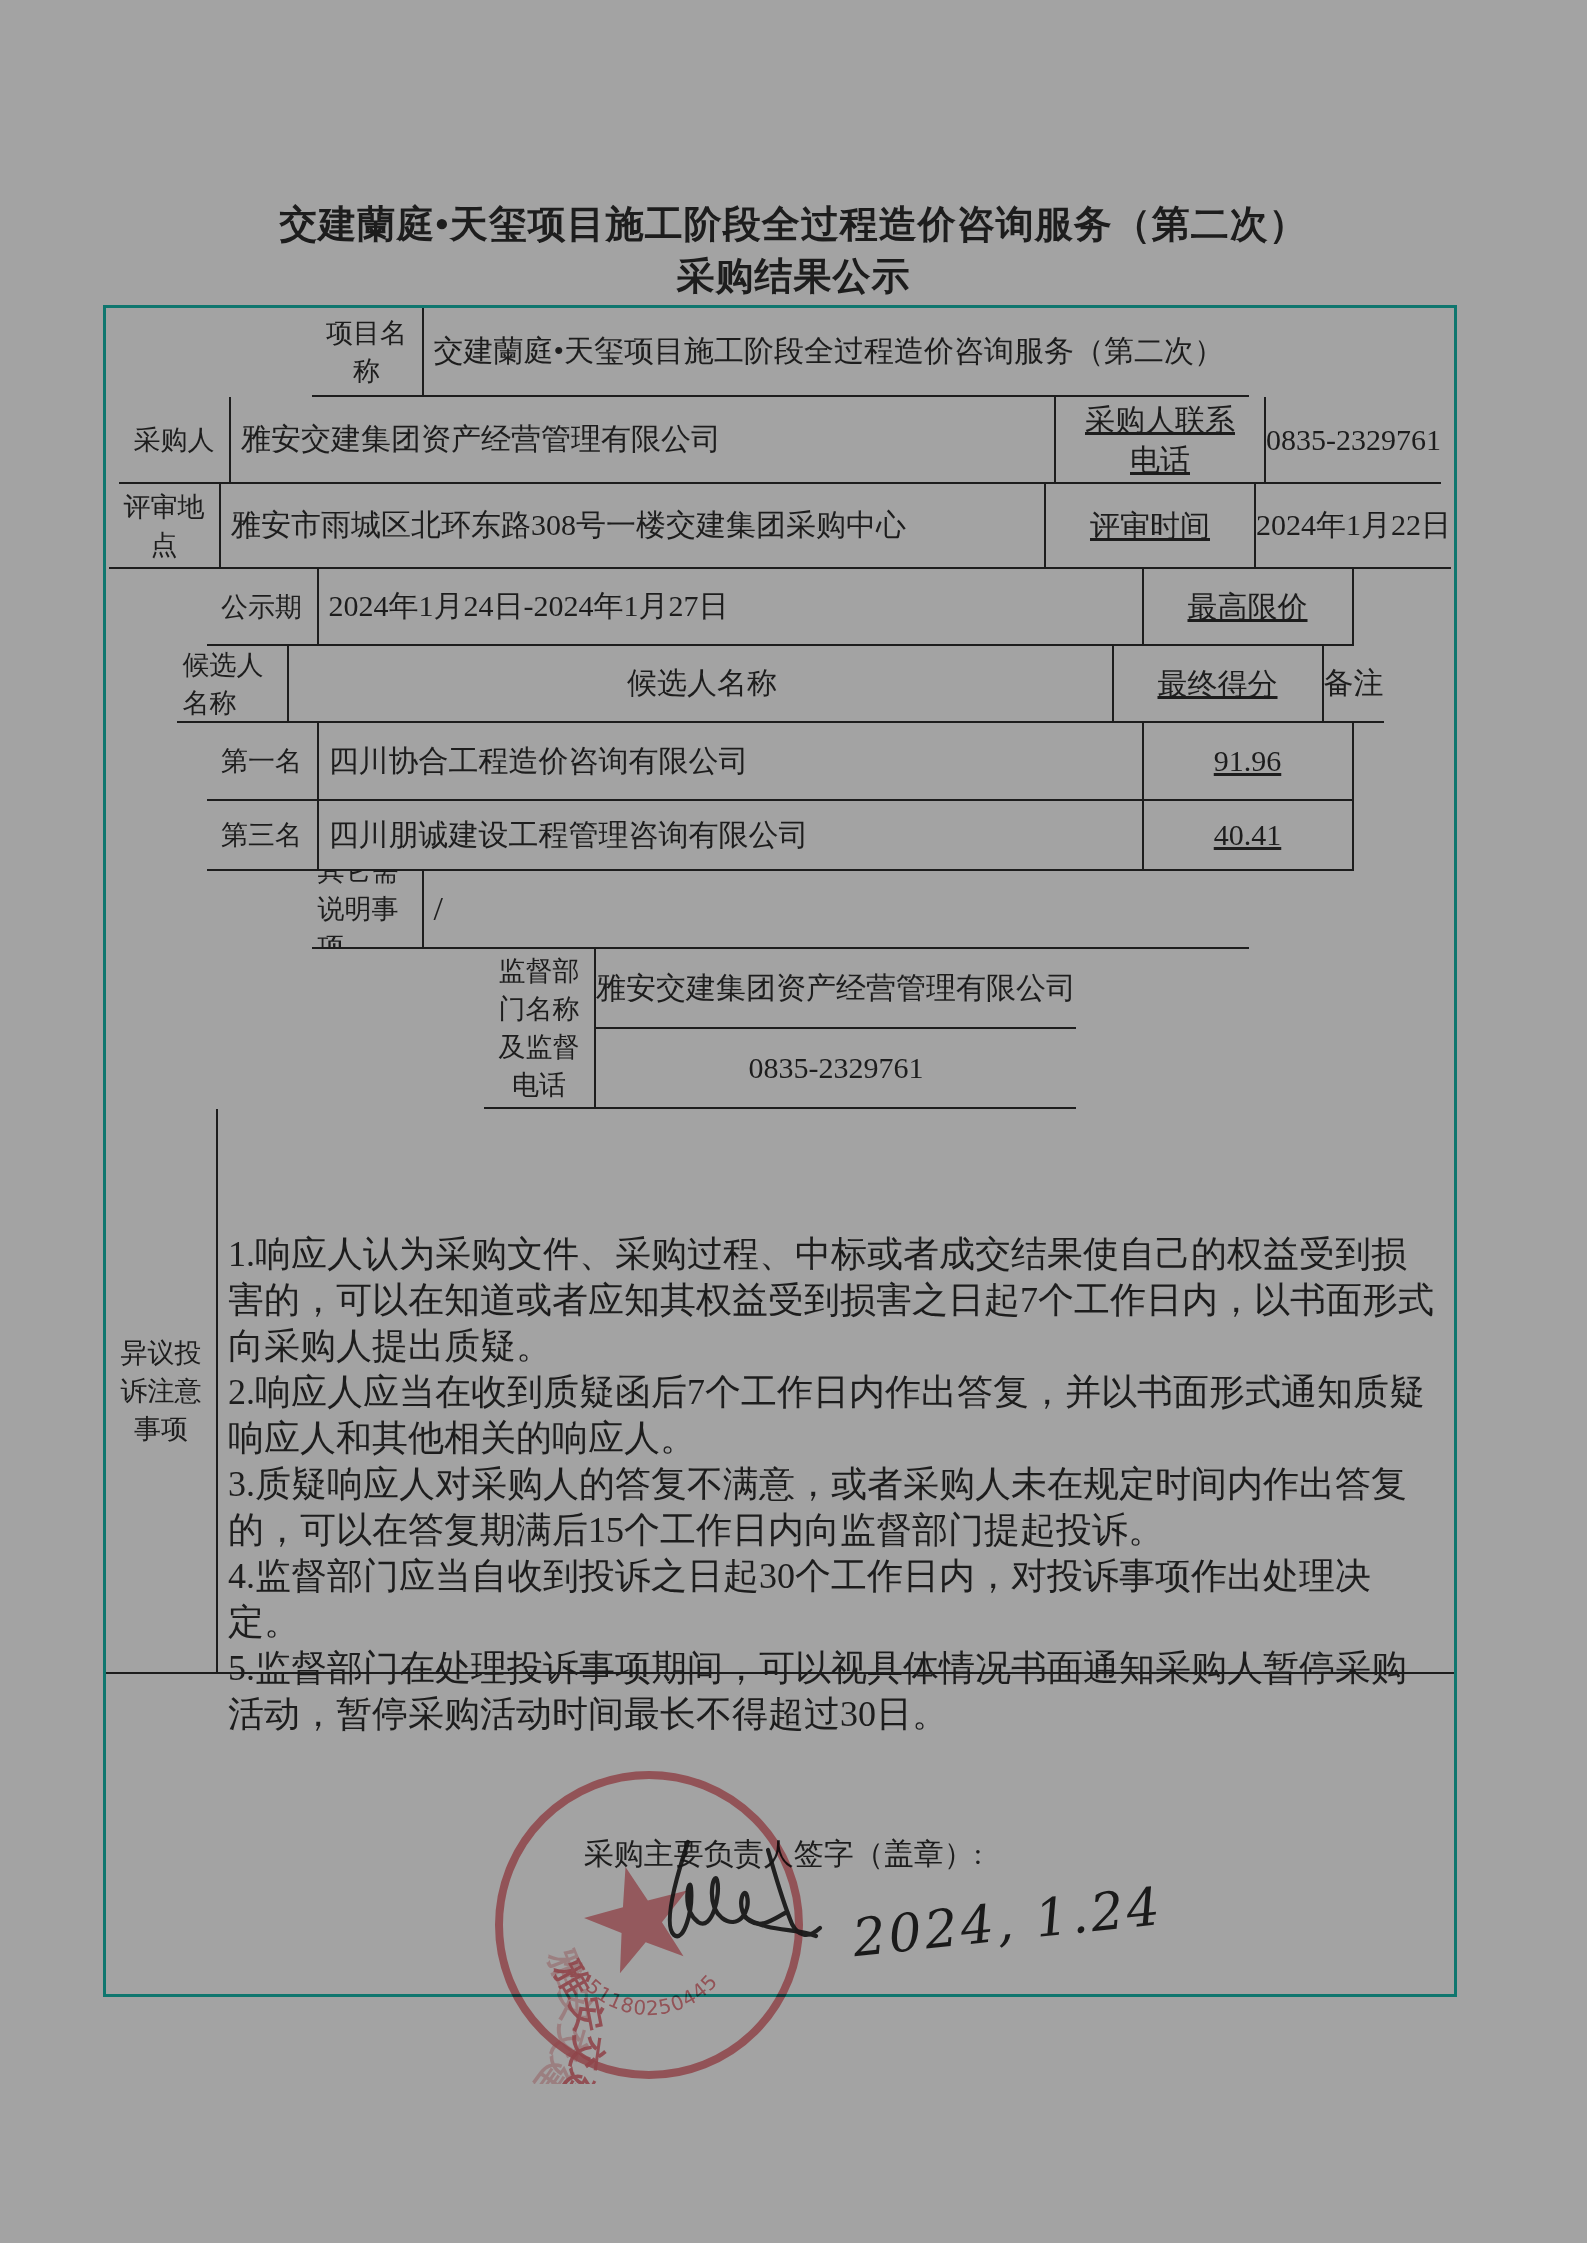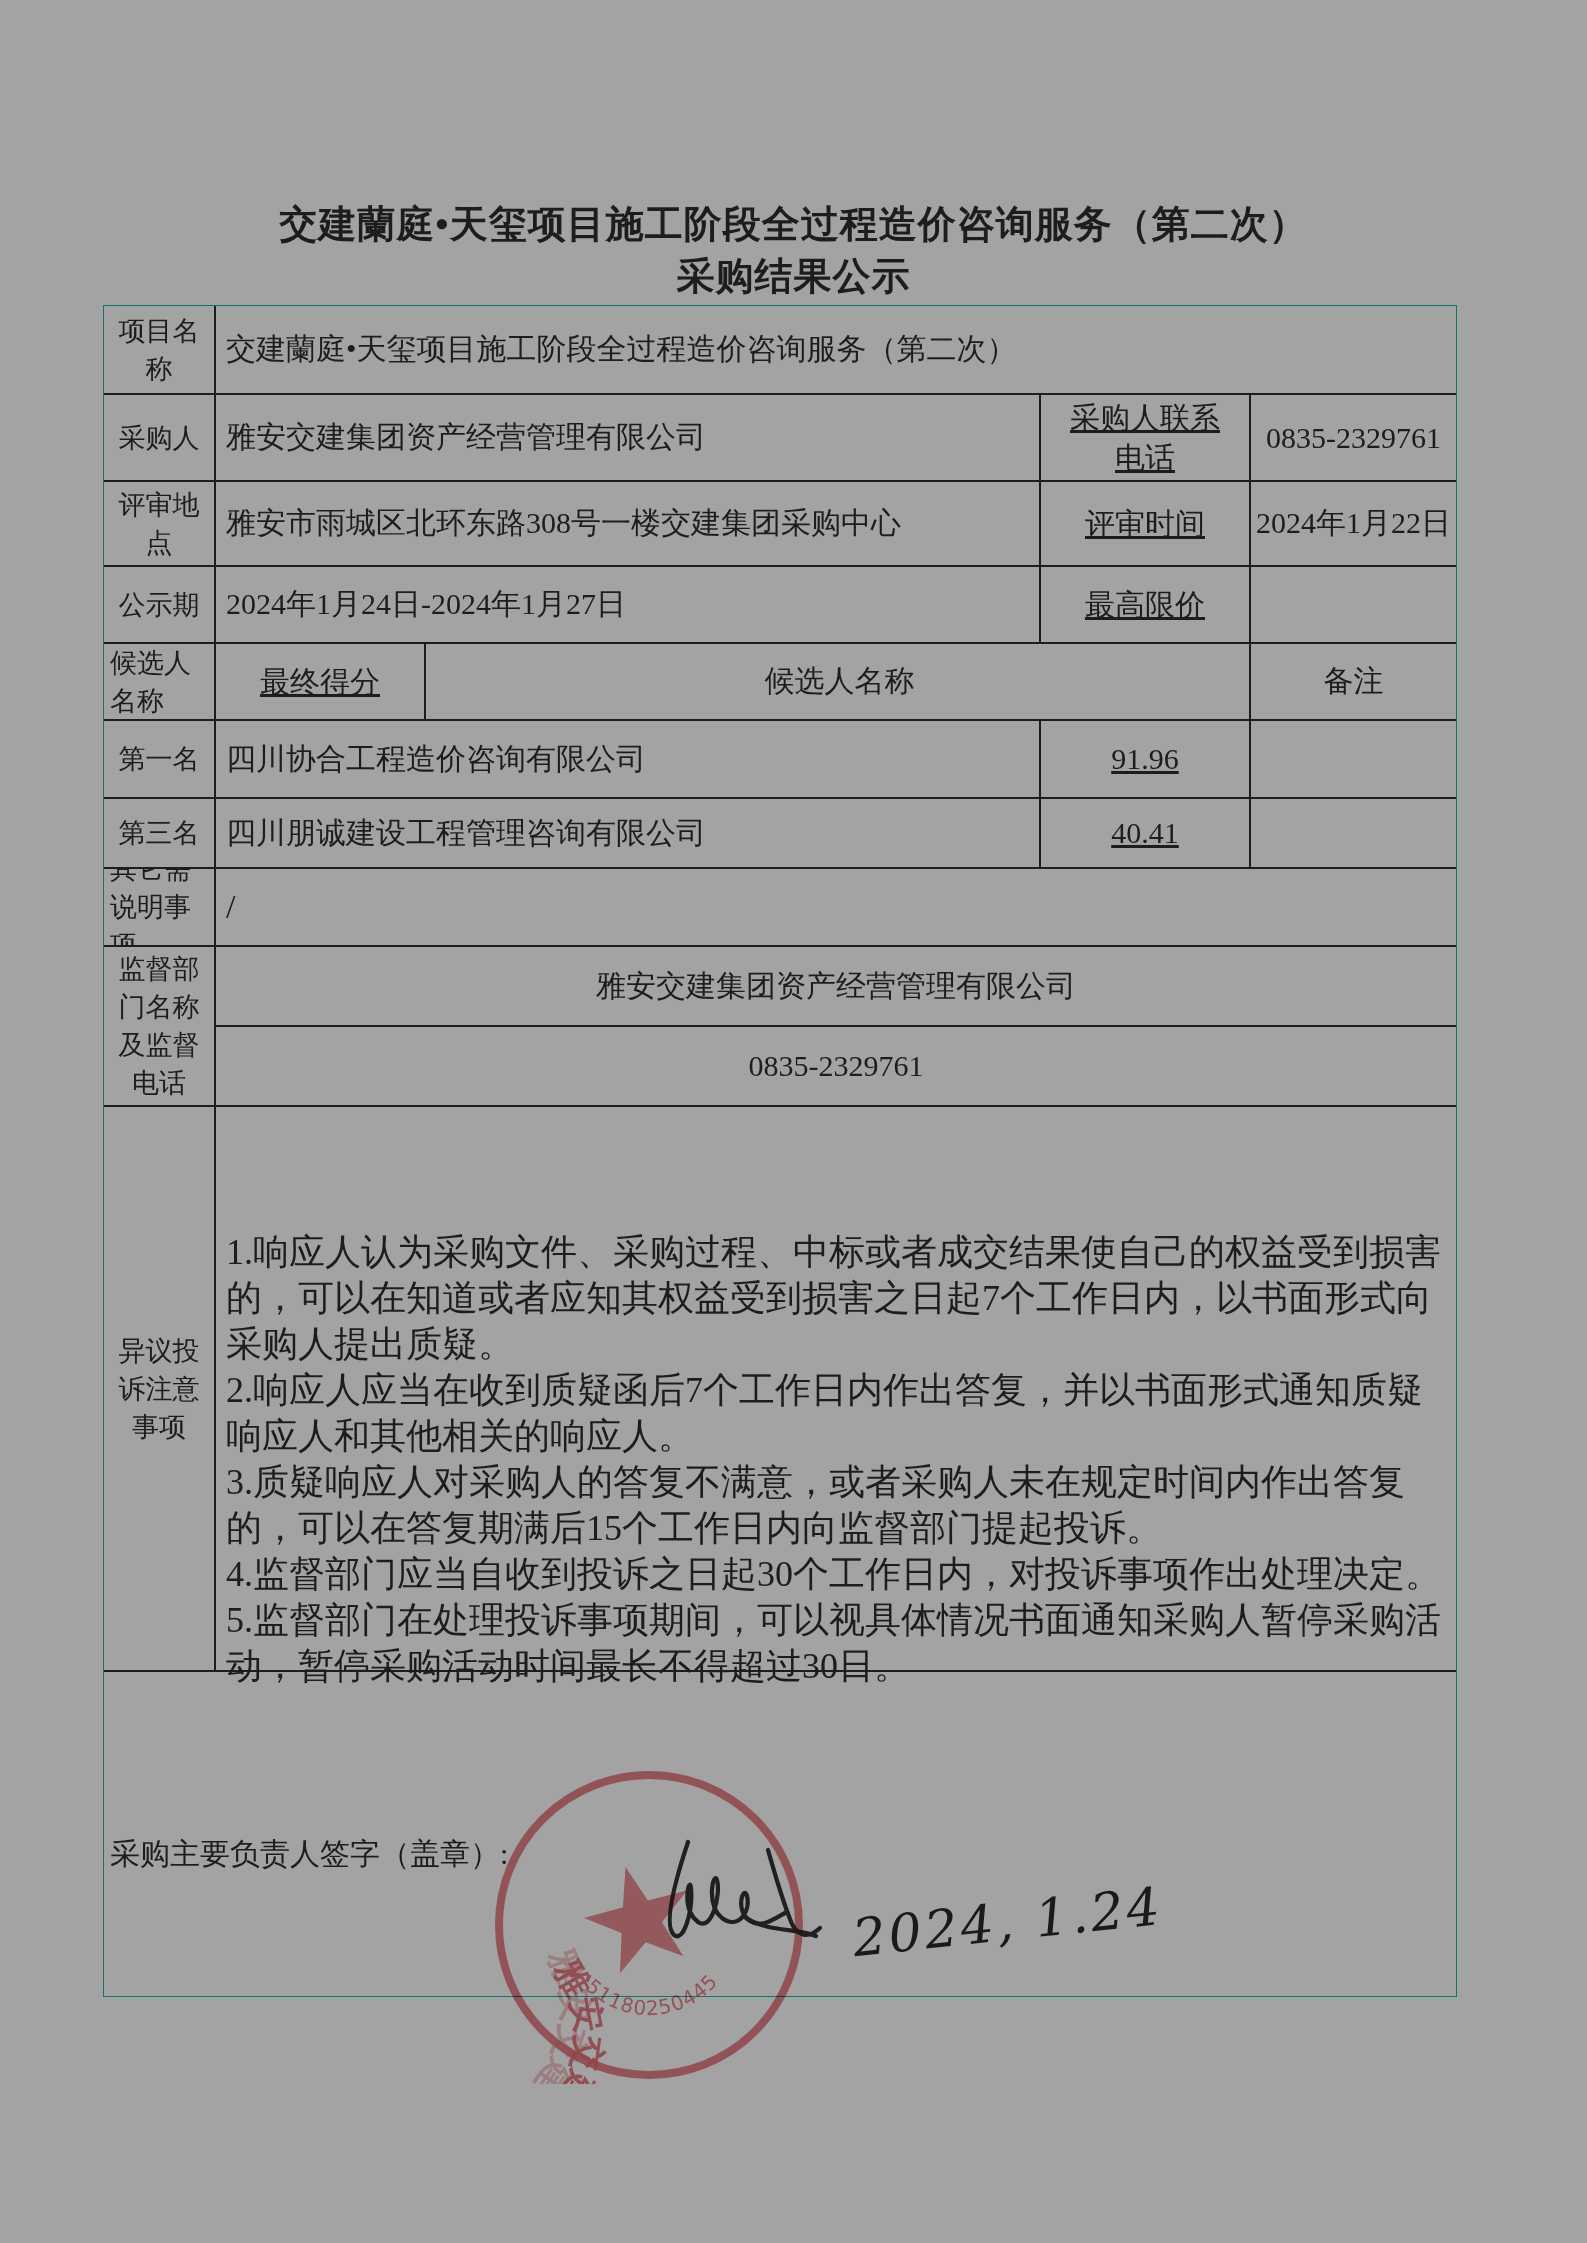--- a/index.html
+++ b/index.html
@@ -8,23 +8,24 @@
     width:1587px; height:2243px;
     background:#a3a3a3;
     font-family:"Liberation Serif","DejaVu Serif",serif;
     color:#1d1d1d;
     overflow:hidden;
   }
   .title-block { position:absolute; left:0; top:198px; width:1587px; text-align:center;
                  font-weight:bold; font-size:38px; line-height:52px; letter-spacing:1px; }
   .doc-table {
     position:absolute; left:103px; top:305px; width:1354px; height:1692px;
-    border:1px solid #0f766e; box-sizing:border-box;
+    border:3px solid #0f766e; box-sizing:border-box;
     display:flex; flex-direction:column;
     font-size:30px;
+    align-items:center;
   }
   .t-row { display:flex; border-bottom:2px solid #1d1d1d; box-sizing:border-box; flex-shrink:0; }
   .t-row.last { border-bottom:none; flex:1; }
   .c { border-right:2px solid #1d1d1d; box-sizing:border-box;
        display:flex; align-items:center; overflow:hidden; }
   .c.nr { border-right:none; }
   .lab { width:112px; justify-content:center; text-align:center;
          font-size:27px; line-height:38px; padding:2px 3px; word-break:break-all; }
   .col2 { width:825px; padding:2px 6px 2px 10px; }
   .col3 { width:210px; justify-content:center; text-align:center; padding:2px 22px; line-height:40px;text-decoration:underline; }
@@ -76,22 +77,22 @@
     </div>
 
     <div class="t-row" style="height:77px">
       <div class="c lab">公示期</div>
       <div class="c col2">2024年1月24日-2024年1月27日</div>
       <div class="c col3">最高限价</div>
     </div>
 
     <div class="t-row" style="height:77px">
       <div class="c lab" style="text-align:left; justify-content:flex-start; padding-left:6px;">候选人名称</div>
+      <div class="c col2 center">候选人名称</div>
       <div class="c col3">最终得分</div>
-      <div class="c col2 center">候选人名称</div>
       <div class="c col4 nr">备注</div>
     </div>
 
     <div class="t-row" style="height:78px">
       <div class="c lab">第一名</div>
       <div class="c col2">四川协合工程造价咨询有限公司</div>
       <div class="c col3">91.96</div>
       <div class="c col4 nr"></div>
     </div>
 

